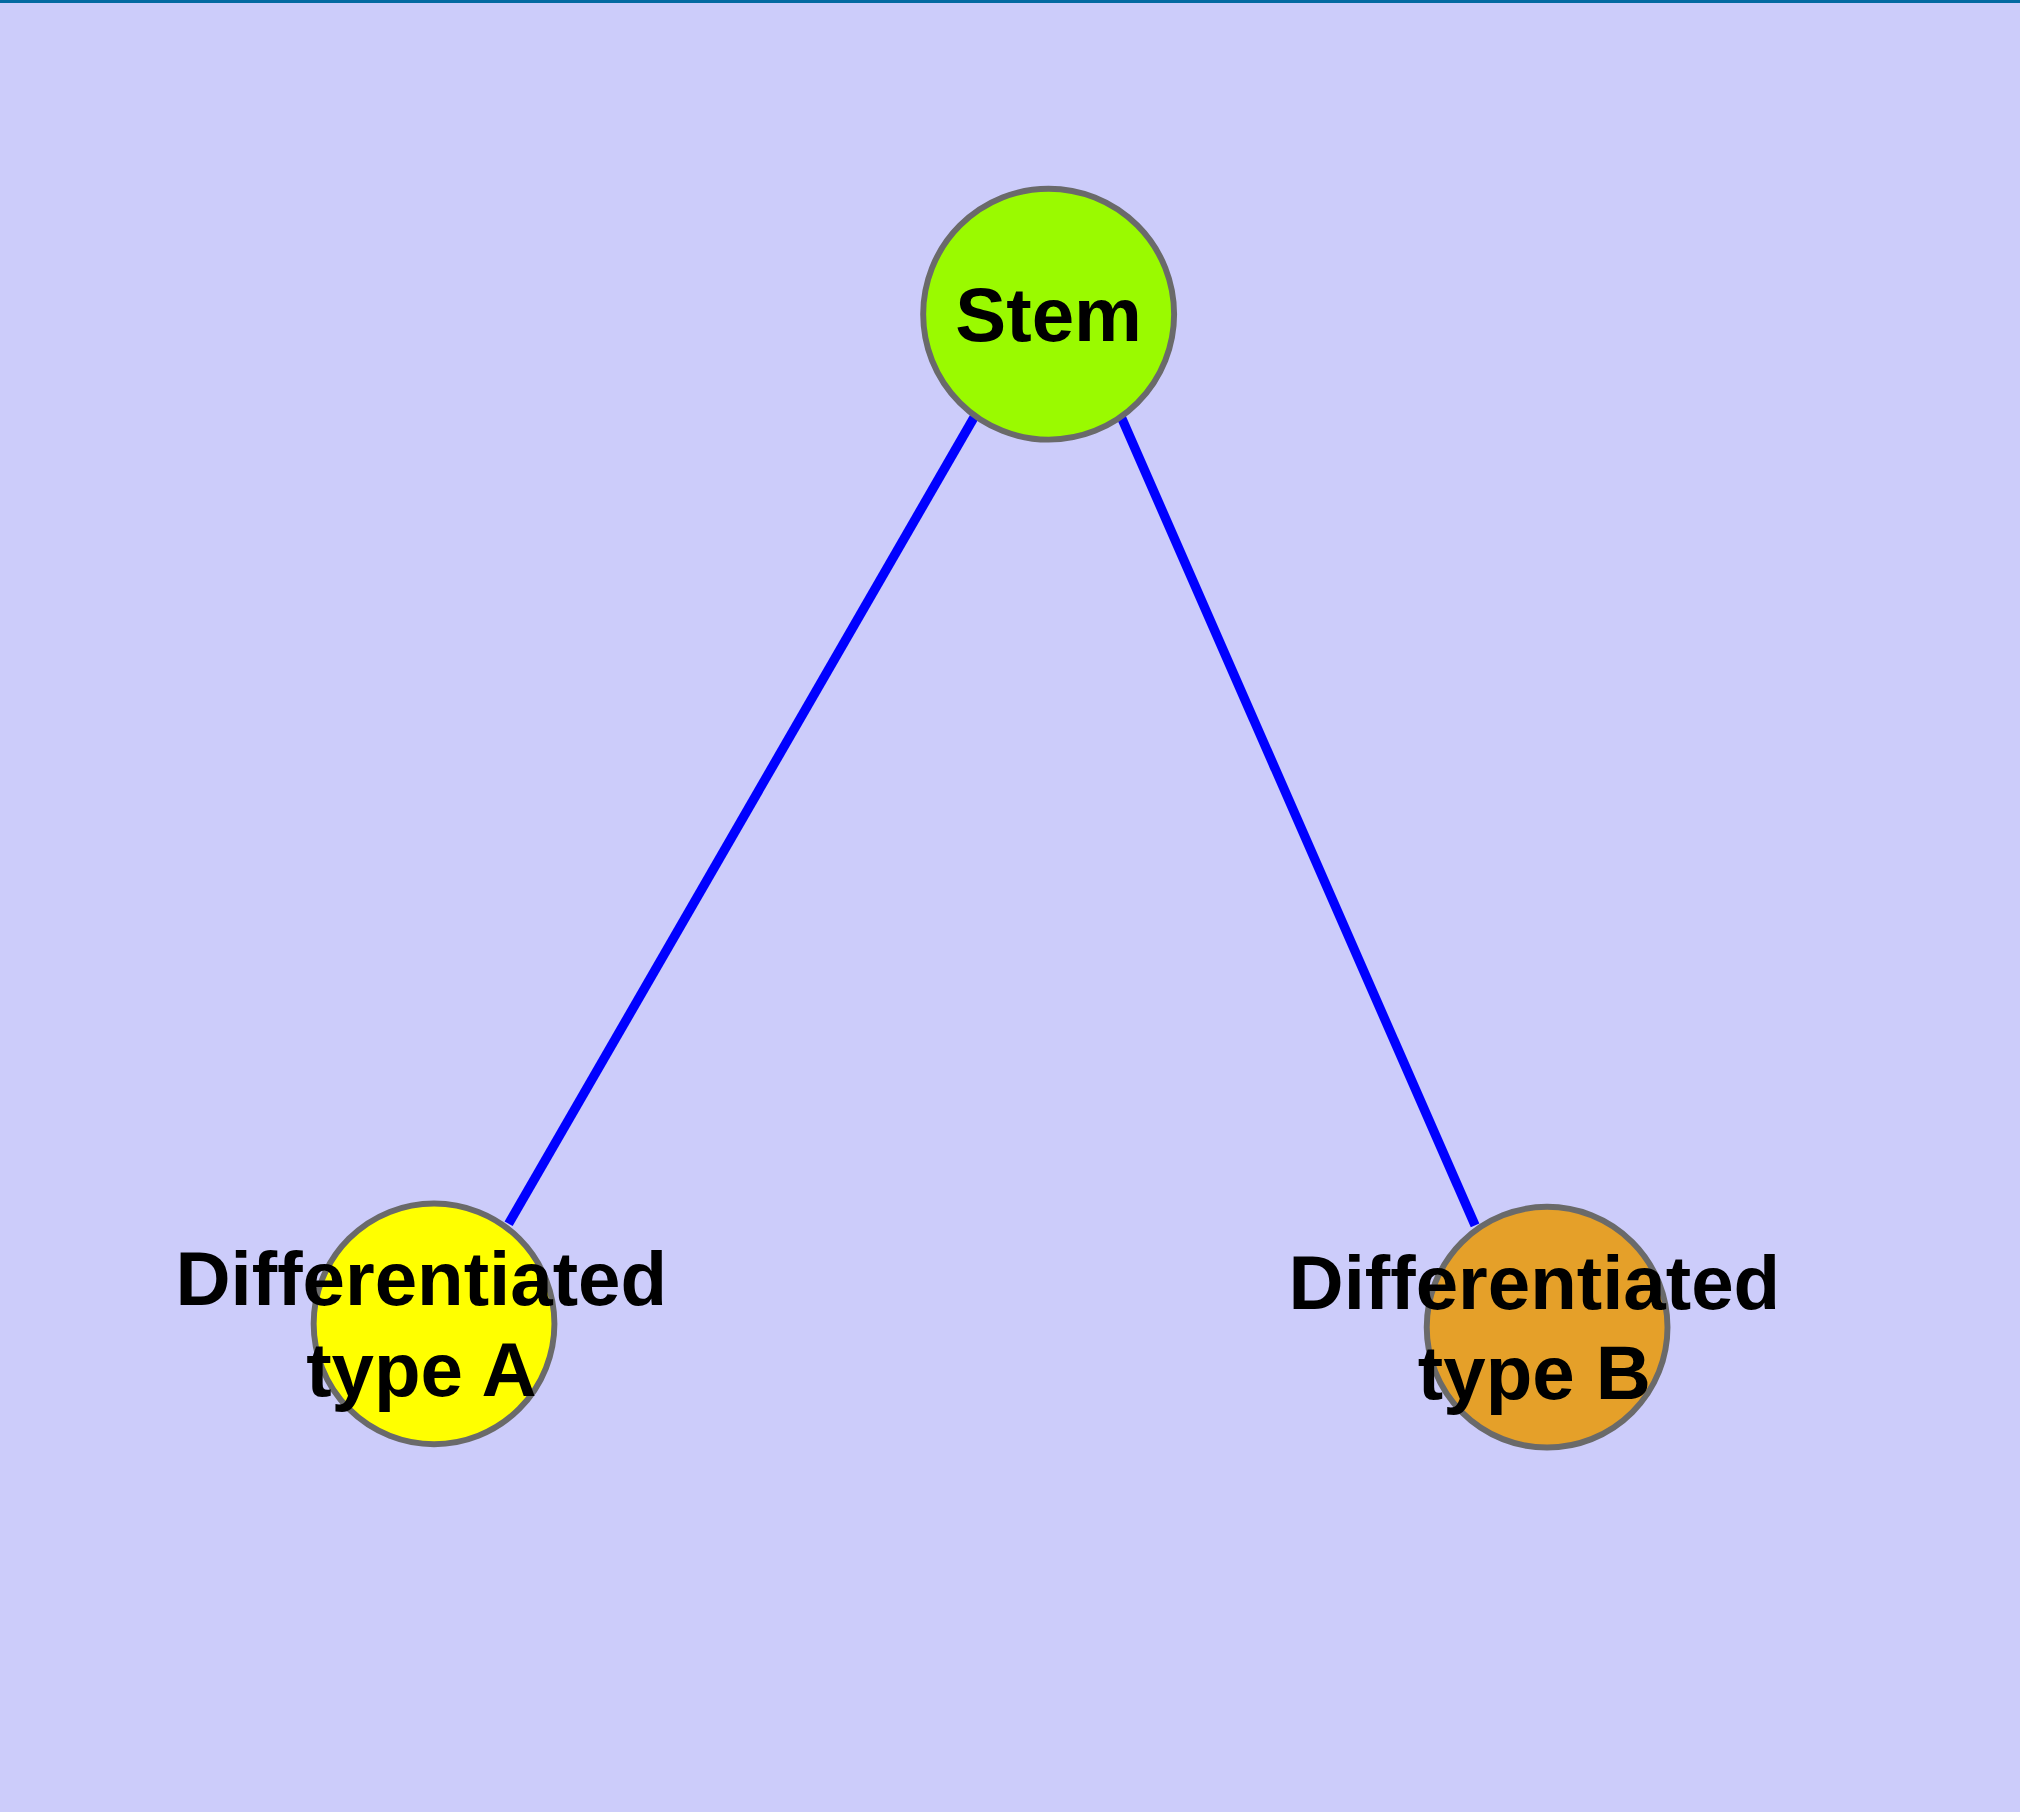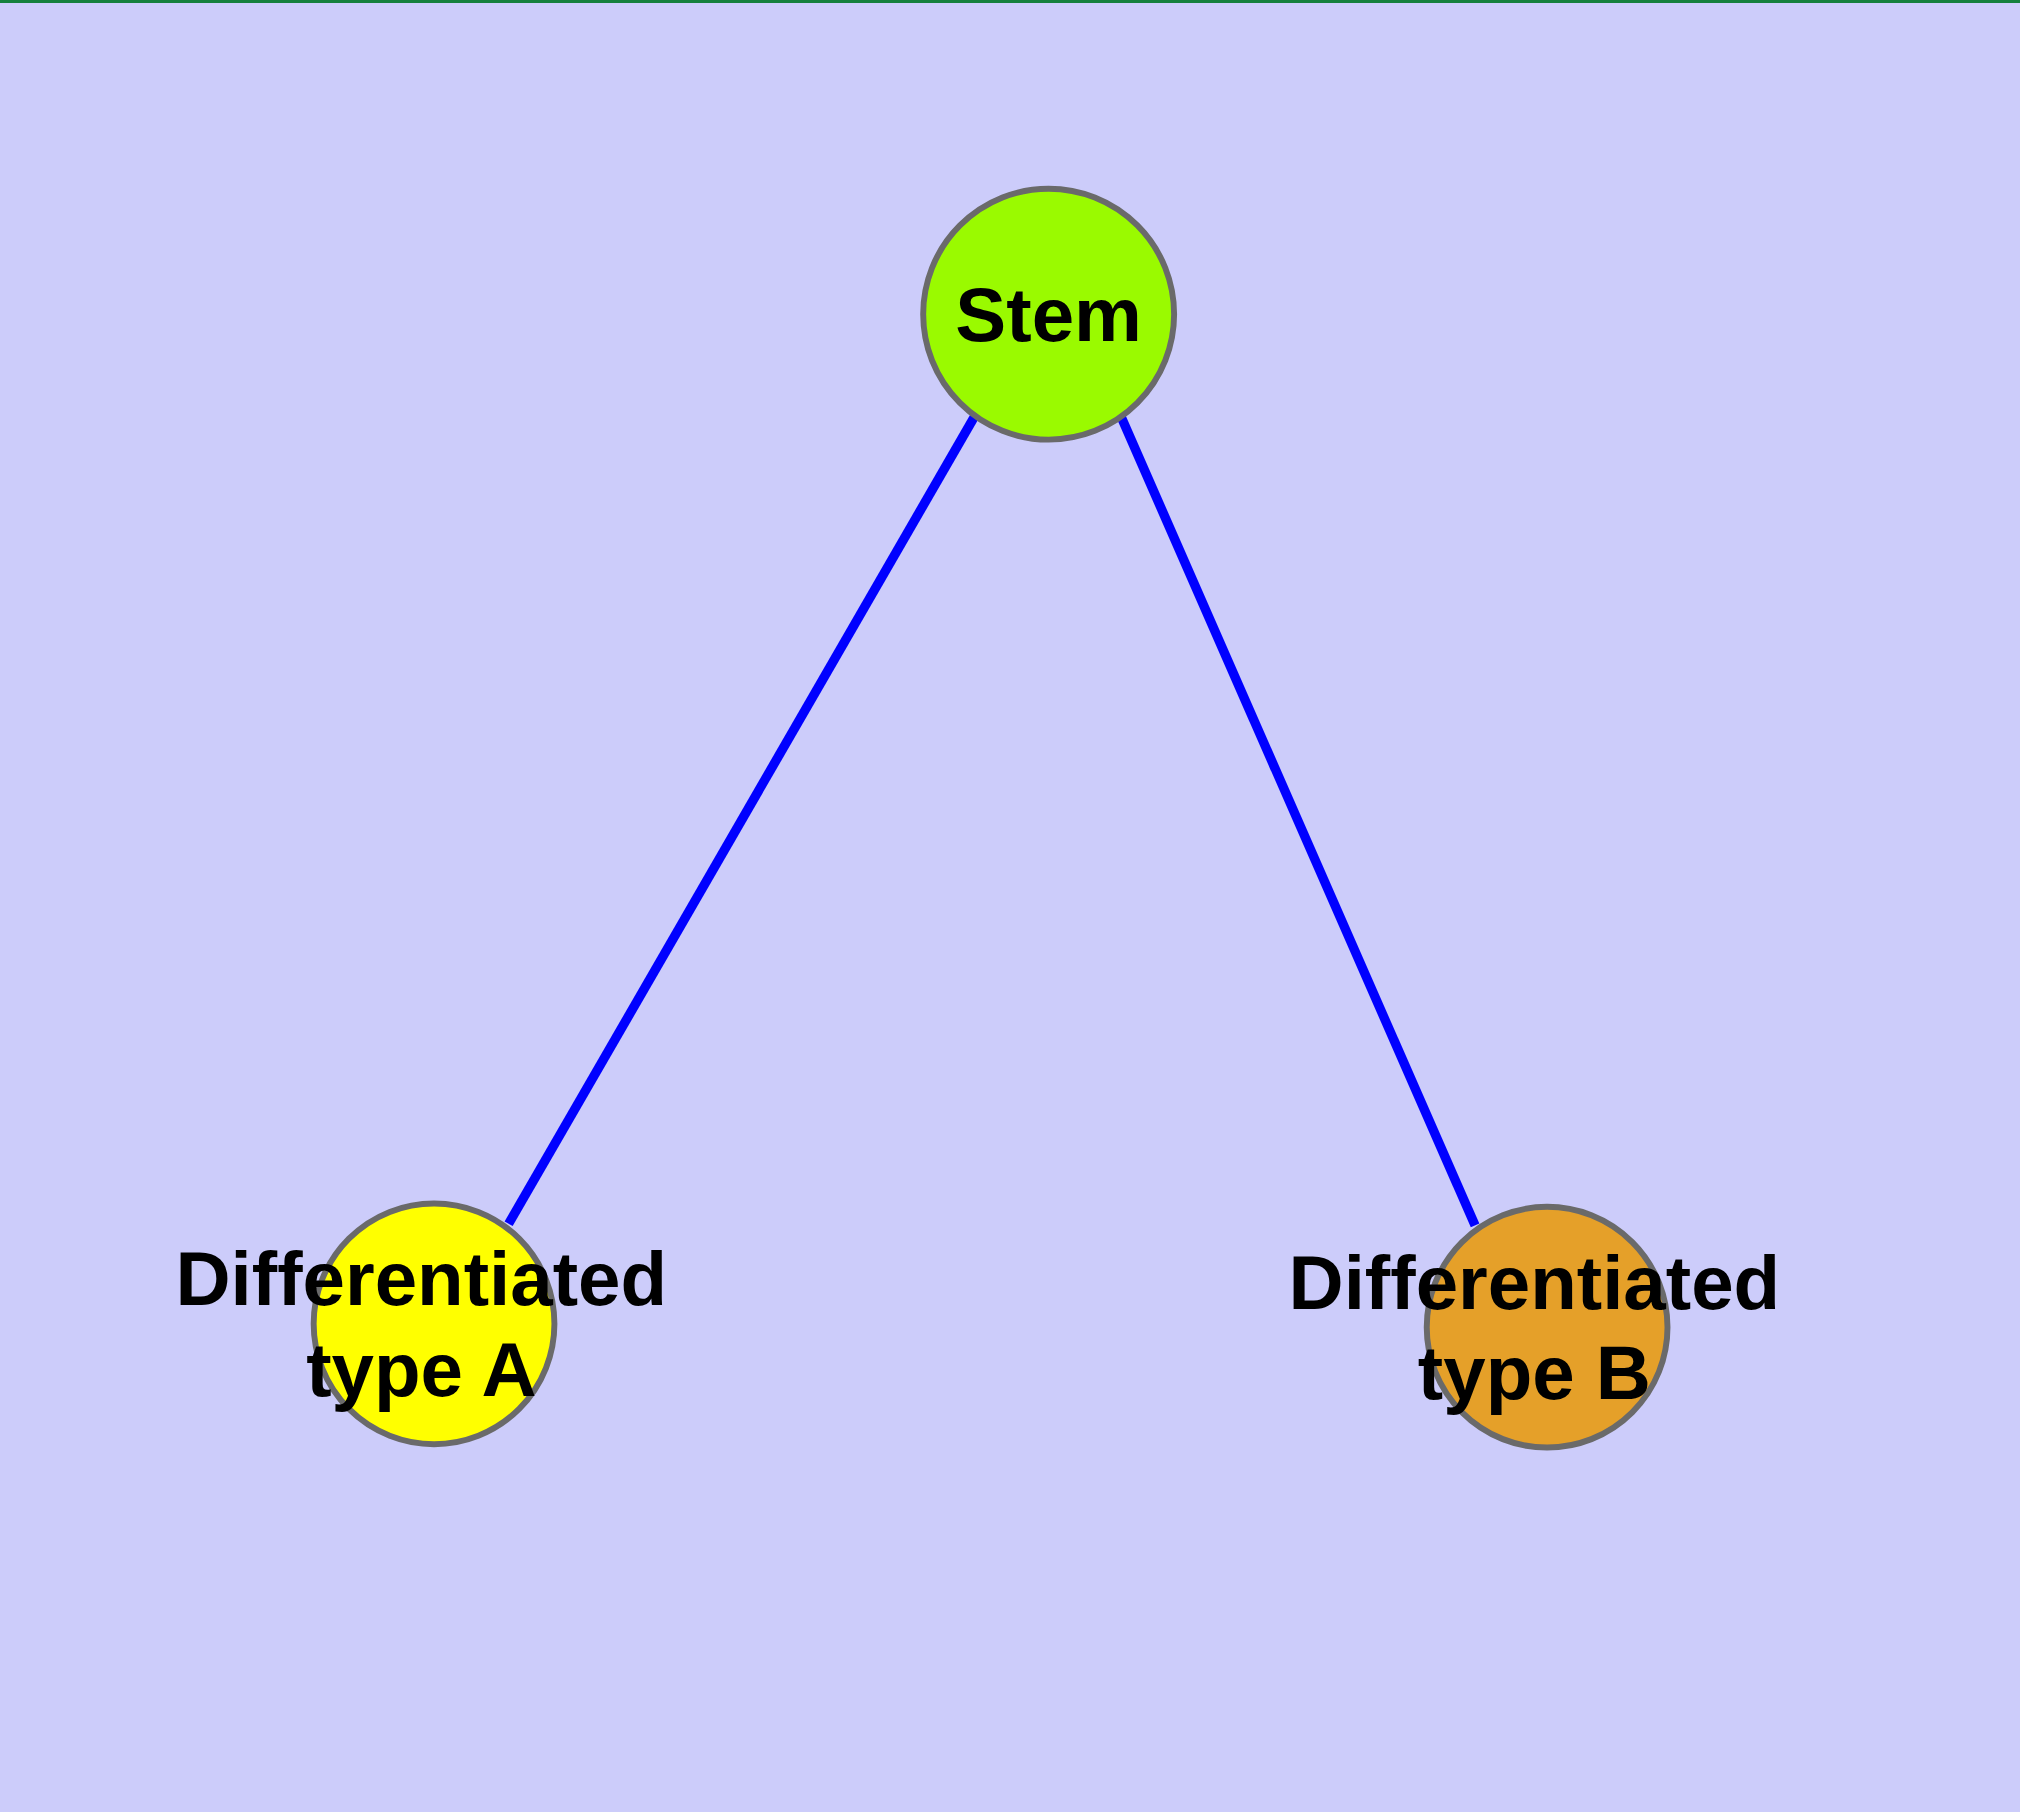--- a/index.html
+++ b/index.html
@@ -5,21 +5,21 @@
 <style>
   html, body {
     margin: 0;
     padding: 0;
     background: #ffffff;
   }
   #stage {
     position: relative;
     width: 2021px;
     height: 1812px;
-    background: #15803d;
+    background: #0369a1;
     overflow: hidden;
     font-family: "Liberation Sans", "DejaVu Sans", sans-serif;
   }
   #canvas {
     position: absolute;
     left: 0;
     top: 2.5px;
     width: 2021px;
     height: 1810px;
     background: #ccccfa;

